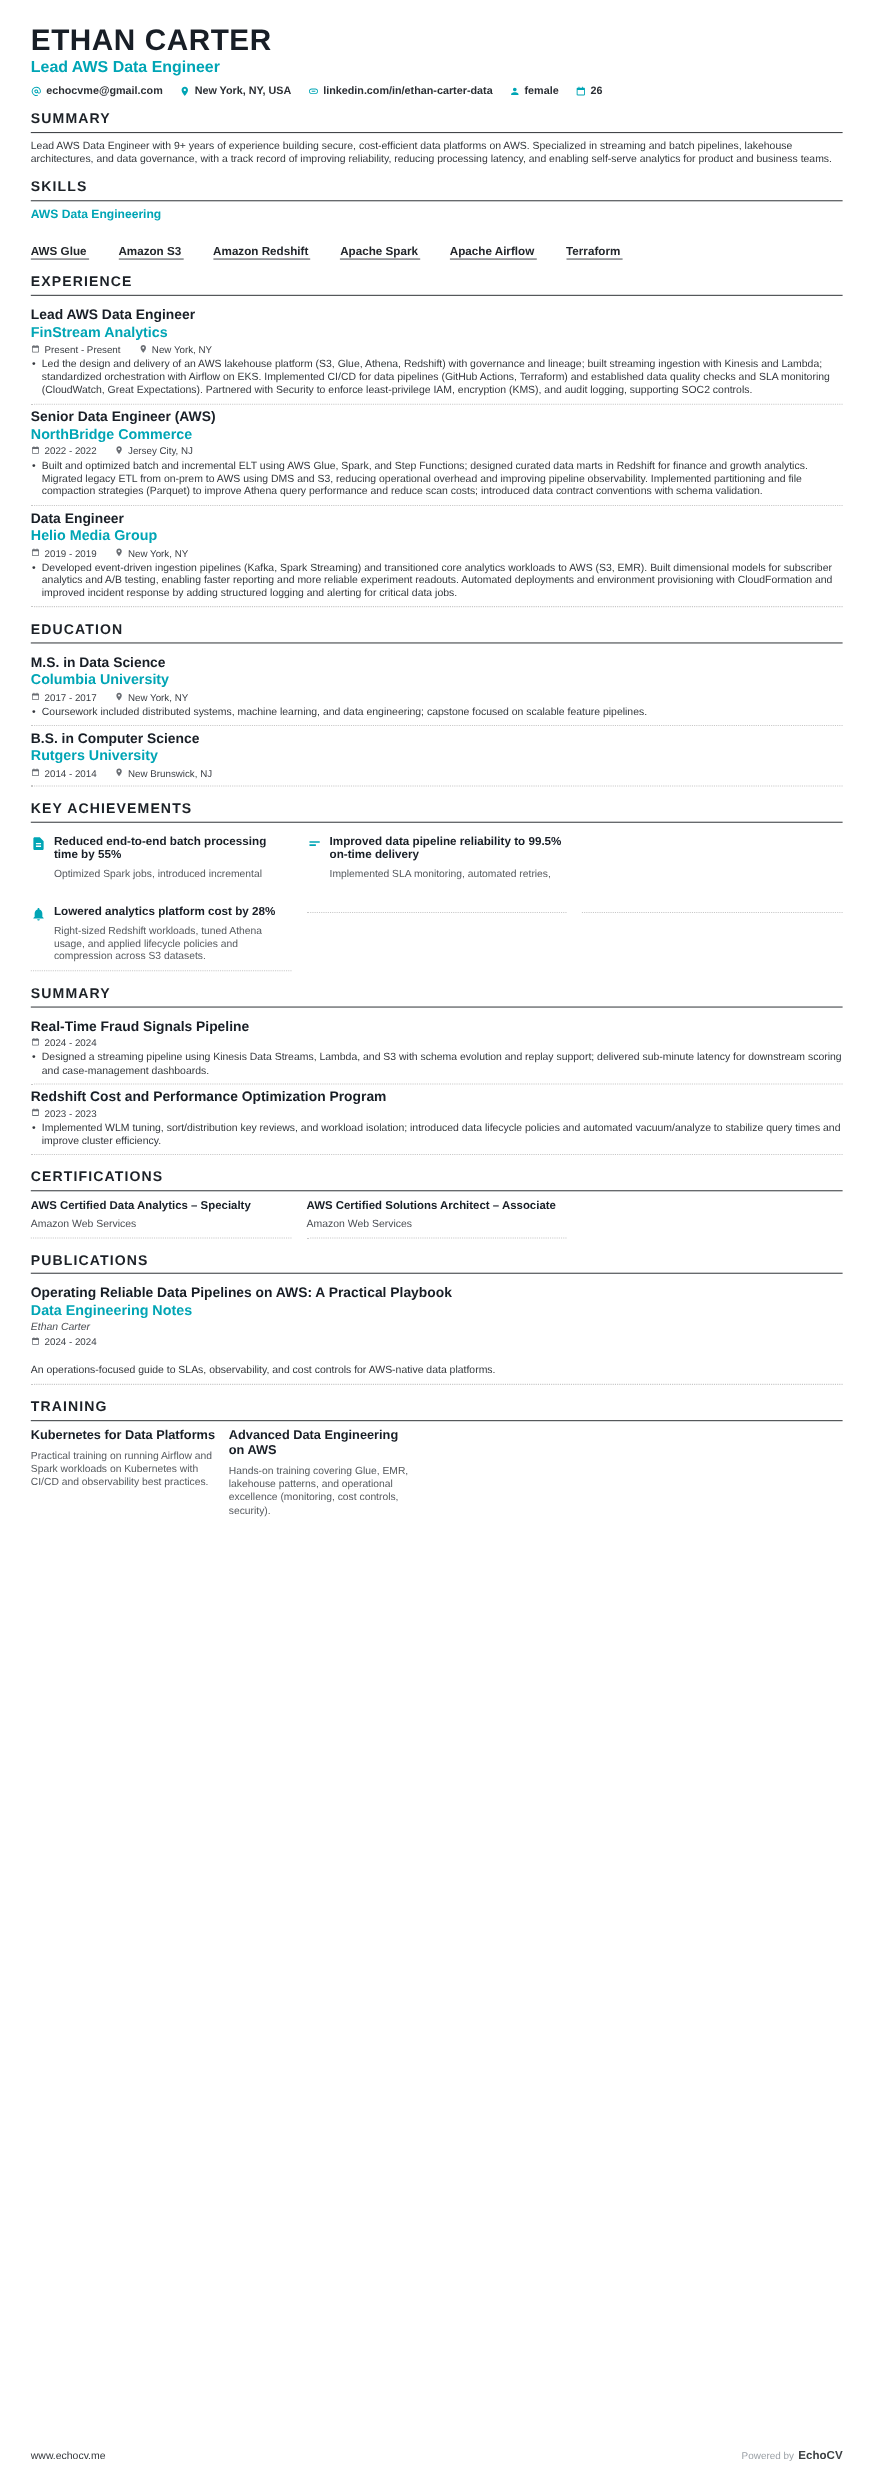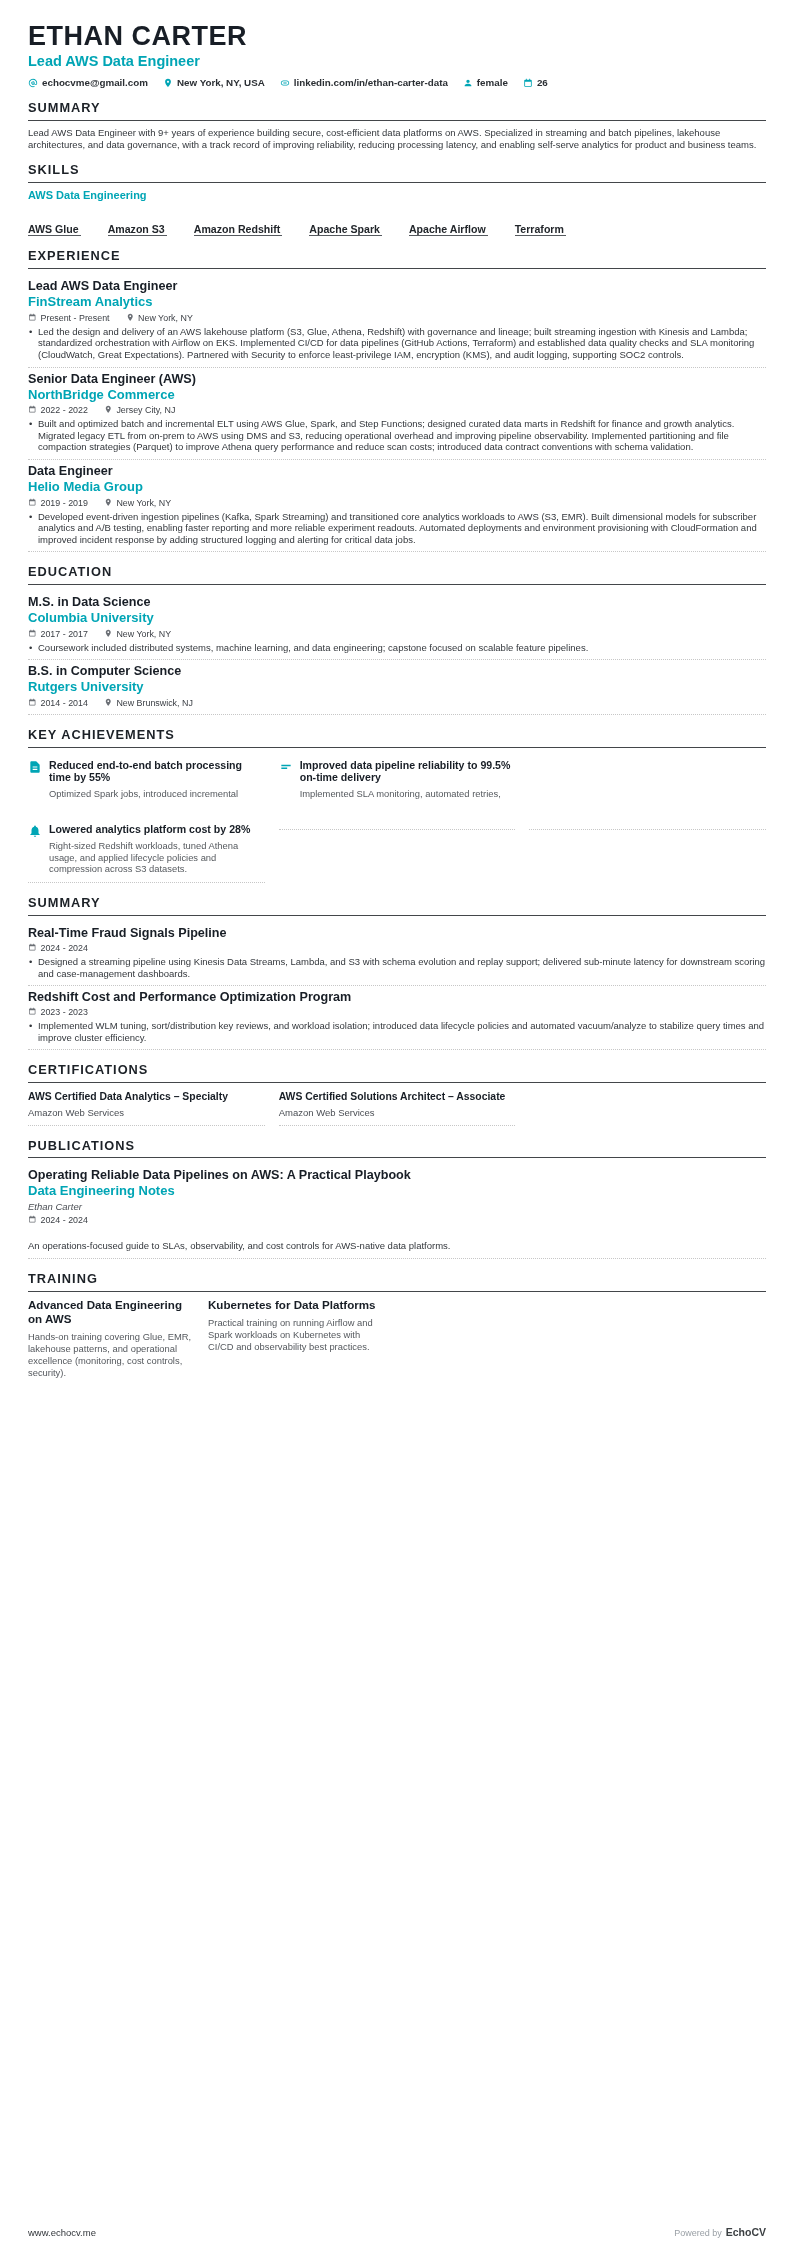--- a/index.html
+++ b/index.html
@@ -436,26 +436,26 @@
         </div>
         <p class="e-desc">An operations-focused guide to SLAs, observability, and cost controls for AWS-native data platforms.</p>
       </article>
     </div>
   </section>
 
   <section class="section">
     <h2 class="sec-h">TRAINING</h2>
     <div class="sec-b train-grid">
       <div>
+        <div class="train-title">Kubernetes for Data Platforms</div>
+        <div class="train-desc">Practical training on running Airflow and Spark workloads on Kubernetes with CI/CD and observability best practices.</div>
+      </div>
+      <div>
         <div class="train-title">Advanced Data Engineering on AWS</div>
         <div class="train-desc">Hands-on training covering Glue, EMR, lakehouse patterns, and operational excellence (monitoring, cost controls, security).</div>
-      </div>
-      <div>
-        <div class="train-title">Kubernetes for Data Platforms</div>
-        <div class="train-desc">Practical training on running Airflow and Spark workloads on Kubernetes with CI/CD and observability best practices.</div>
       </div>
     </div>
   </section>
 
   <div class="footer">
     <span class="f-site">www.echocv.me</span>
     <span class="f-right">
       <span class="f-pow">Powered by</span>
       <span class="f-brand">EchoCV</span>
     </span>

